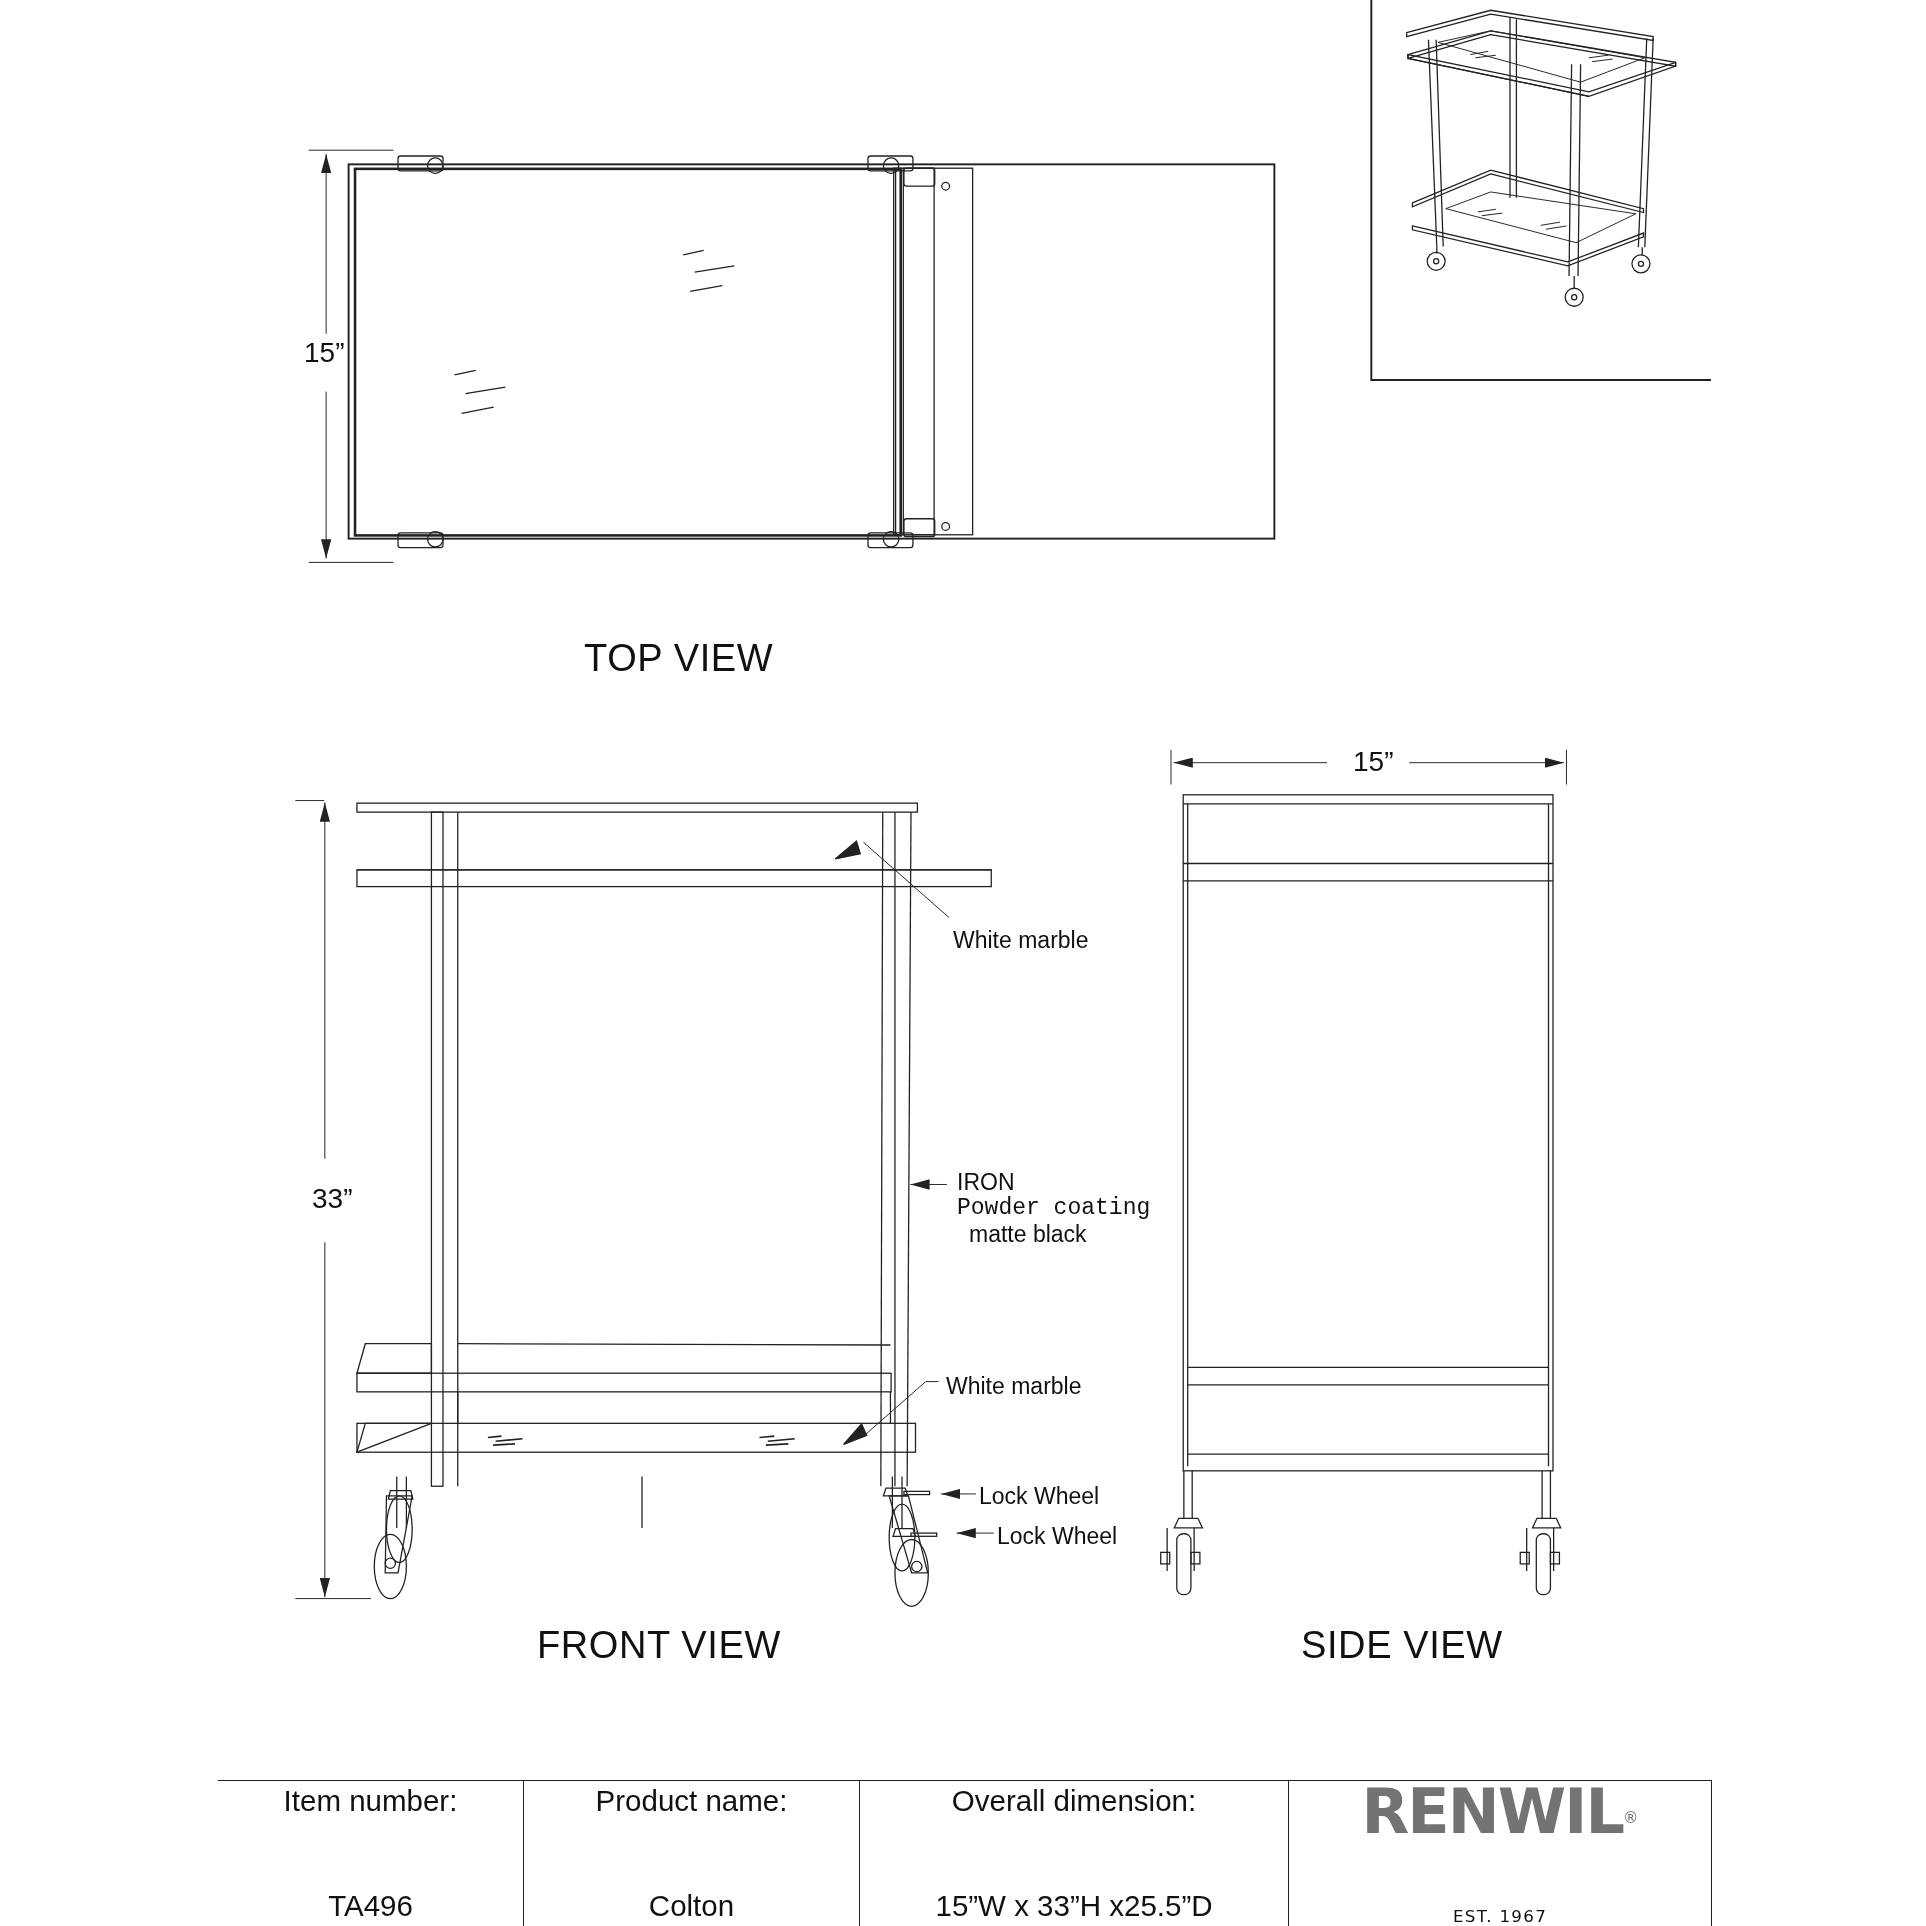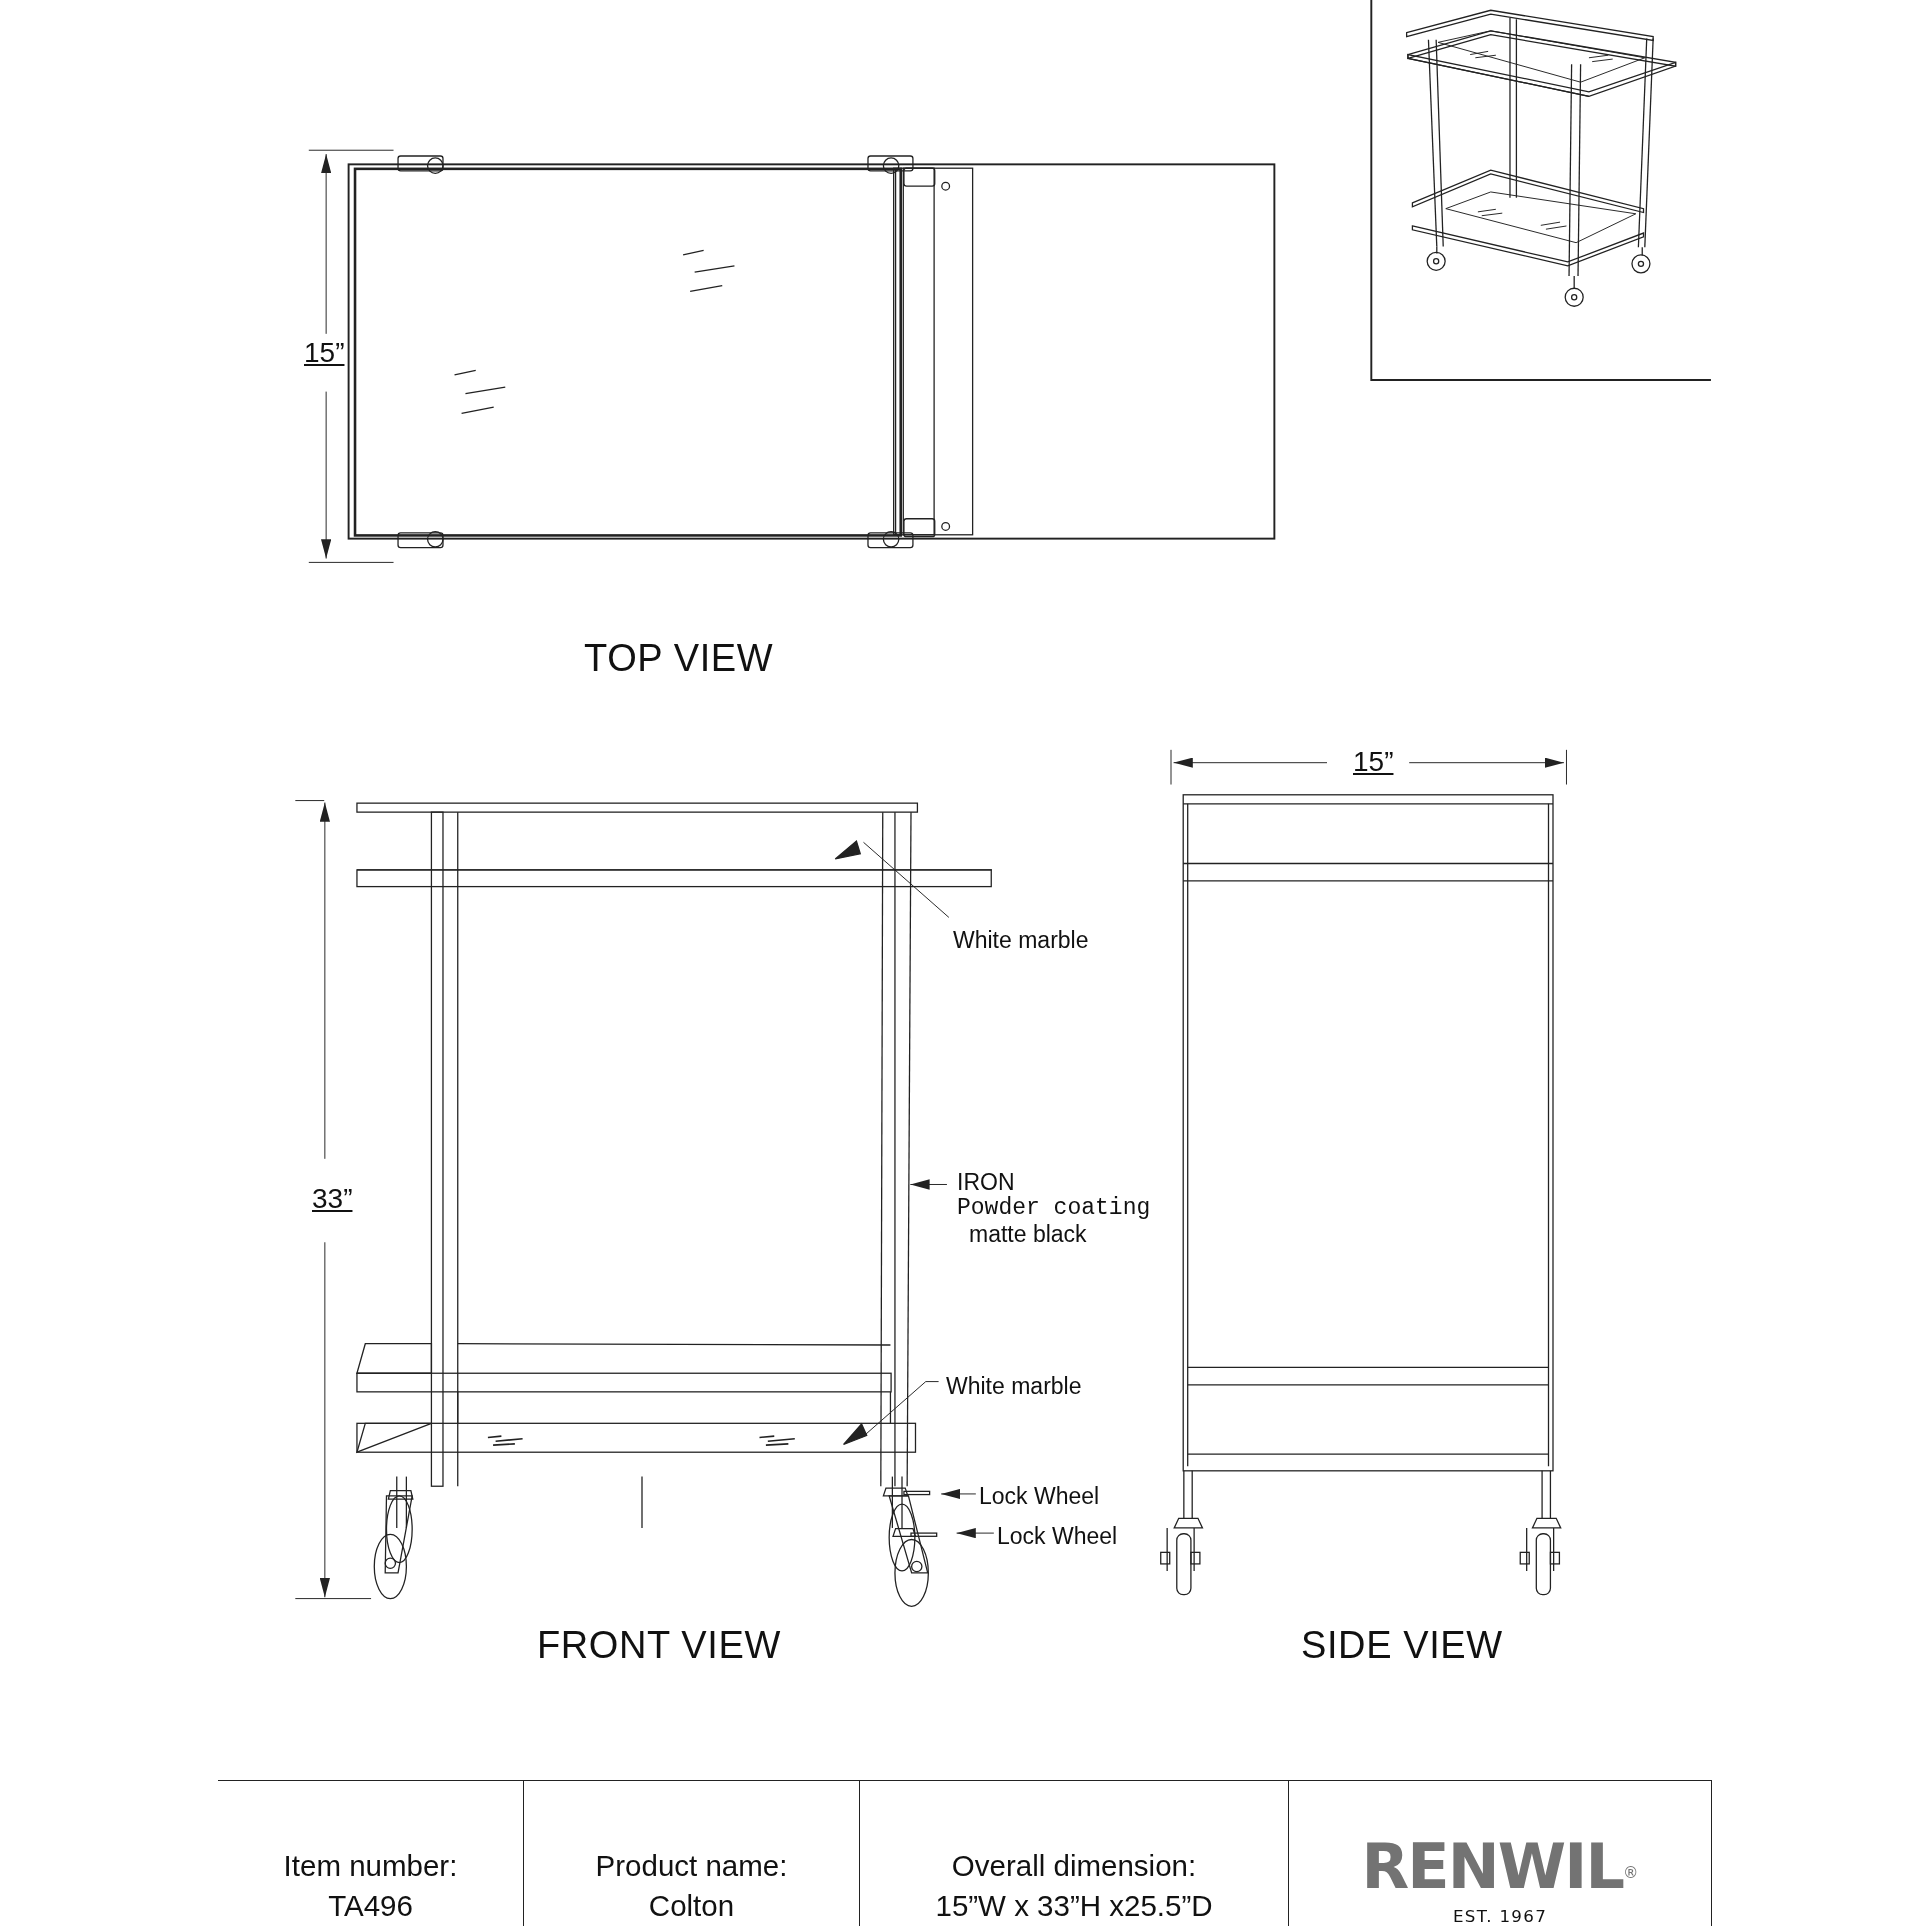--- a/index.html
+++ b/index.html
@@ -1,22 +1,22 @@
 <!DOCTYPE html>
 <html style="font-size:10.3px"><head>
 <meta charset="utf-8">
 <style>
   html, body { margin:0; padding:0; background:#ffffff; }
   body { width:1926px; height:1926px; position:relative; overflow:hidden; font-family:"Liberation Sans", sans-serif; color:#111; }
   svg.drawing { position:absolute; left:0; top:0; }
   .lbl { position:absolute; white-space:nowrap; color:#111; font-family:"Liberation Sans", sans-serif; }
   .view-title { font-size:38px; letter-spacing:0.6px; }
-  .dim { font-size:28px;text-decoration:underline; }
+  .dim { font-size:28px; }
   .callout { font-size:23px; line-height:26px; }
-  .tb { position:absolute; top:1780px; height:146px; border-top:1.9px solid #222; border-left:1.9px solid #222; box-sizing:border-box; display:flex; flex-direction:column; align-items:center; justify-content:flex-end; font-size:29.5px; line-height:40px; text-align:center; }
+  .tb { position:absolute; top:1780px; height:146px; border-top:1.9px solid #222; border-left:1.9px solid #222; box-sizing:border-box; display:flex; flex-direction:column; align-items:center; justify-content:space-between; font-size:29.5px; line-height:40px; text-align:center; }
   .tb-title { font-size:29.5px; }
   .logo { font-family:"DejaVu Sans", sans-serif; font-weight:bold; font-size:62px; letter-spacing:-1.9px; color:#737373; line-height:62px; }
   .logo sup { font-size:15.4px; font-weight:normal; vertical-align:top; position:relative; top:6.4px; letter-spacing:0; }
   .est { font-family:"DejaVu Sans", sans-serif; font-size:16.7px; letter-spacing:1.3px; margin-top:9px; line-height:19px; }
 </style>
 </head>
 <body>
 
 <svg class="drawing" width="1926" height="1926" viewBox="0 0 3000 3000" xmlns="http://www.w3.org/2000/svg">
   <defs>

